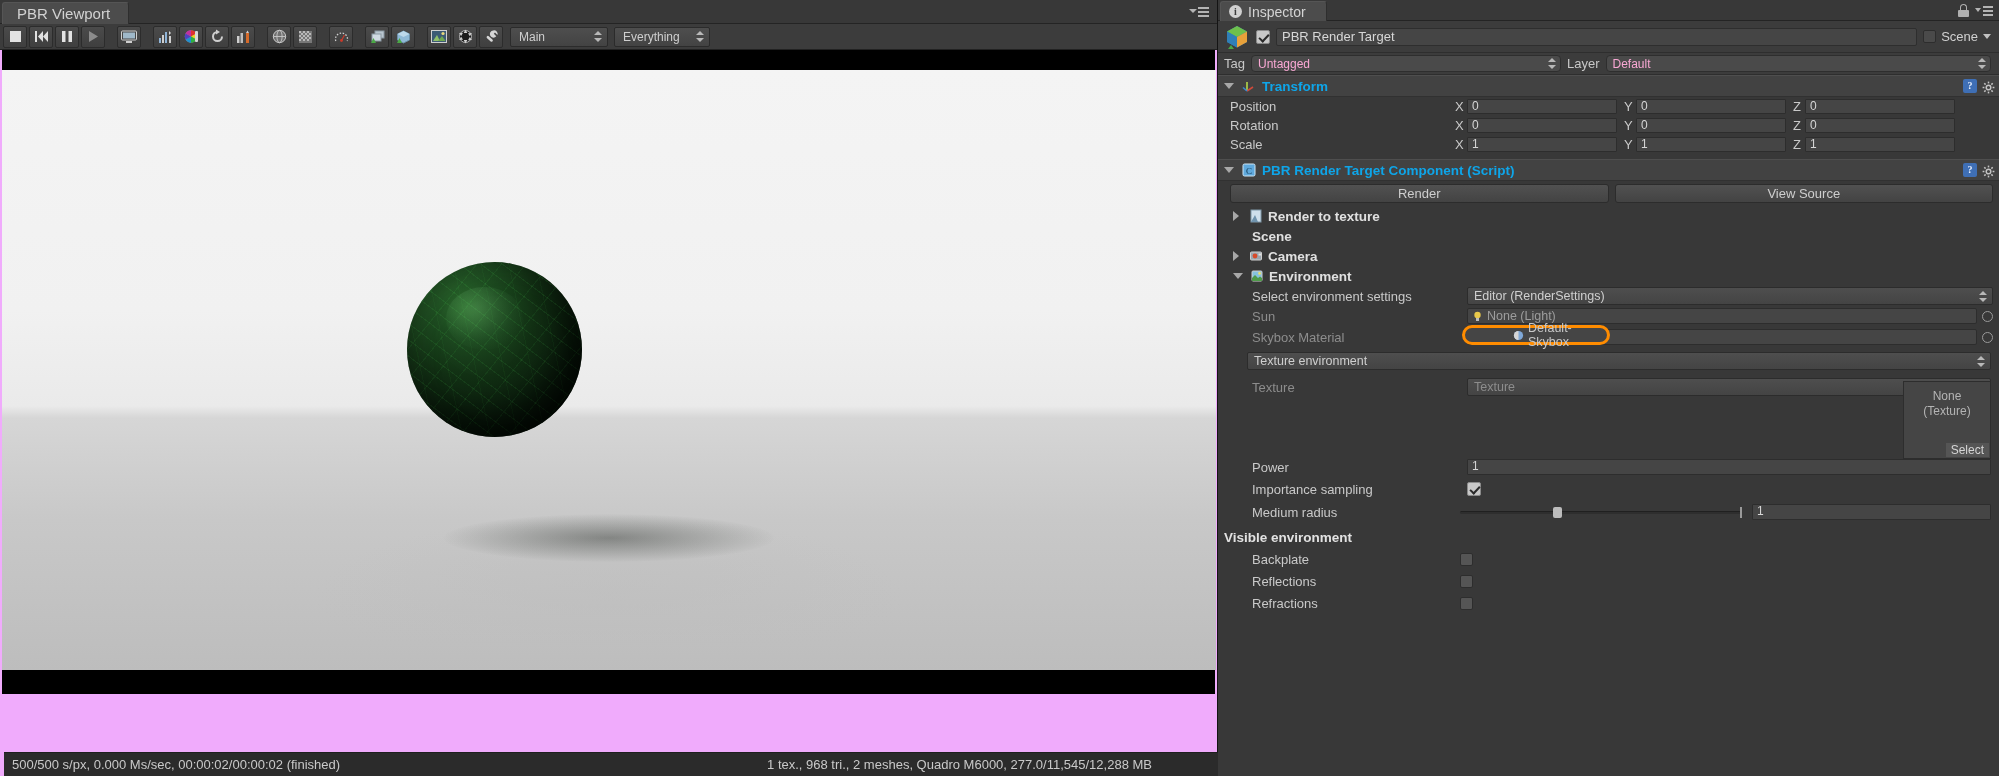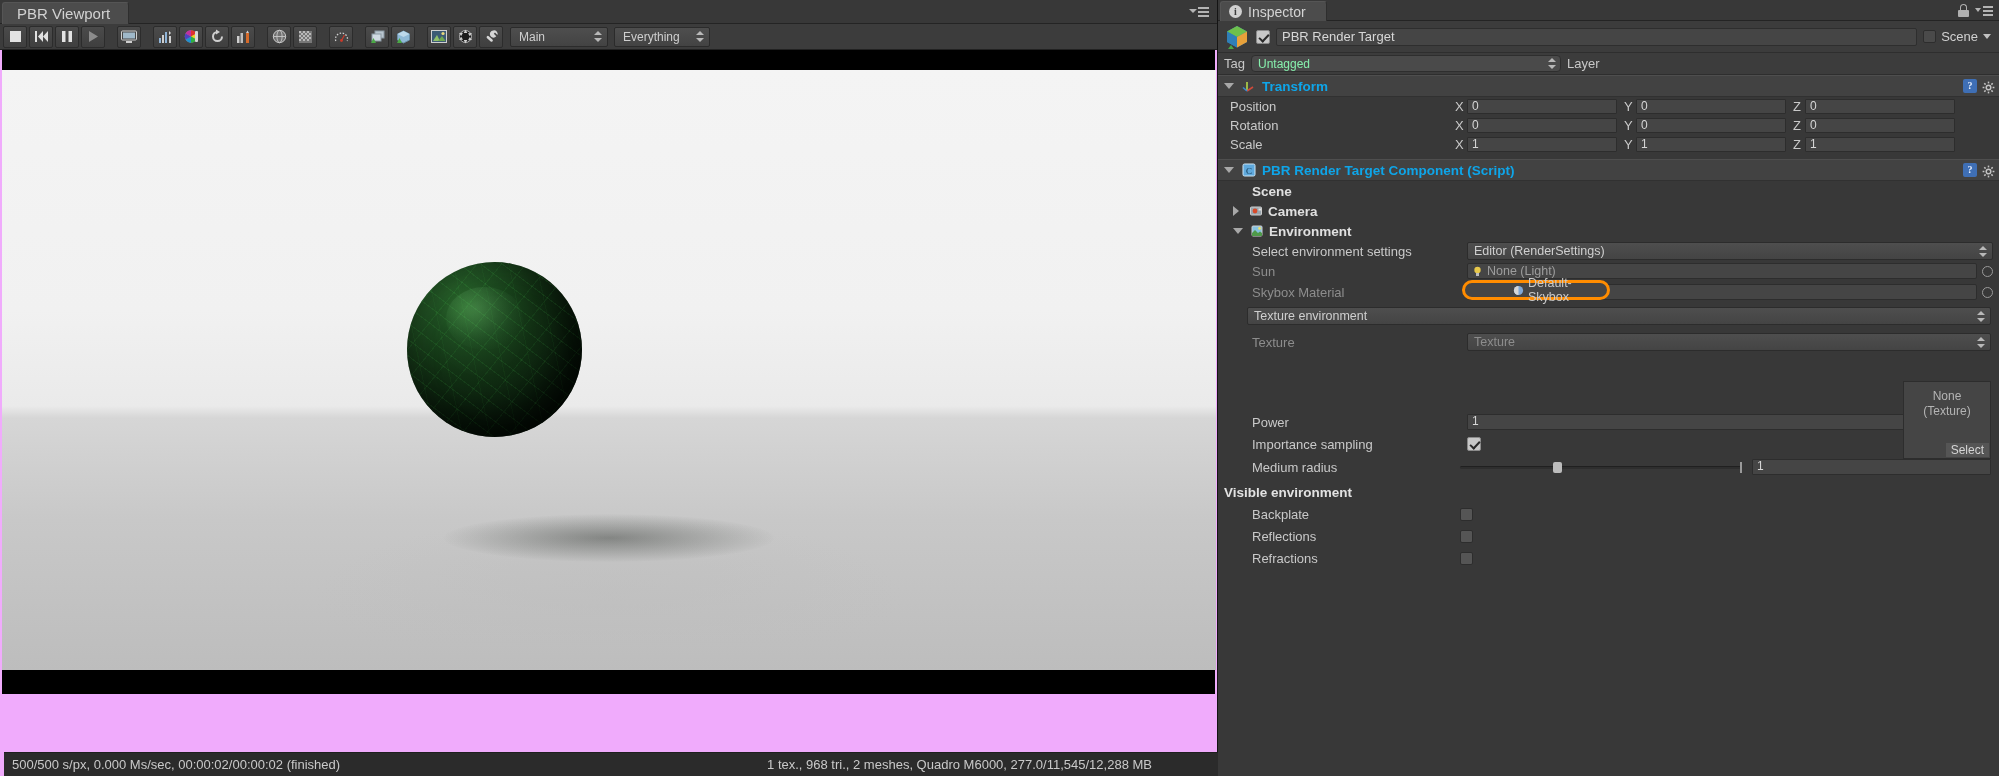--- a/index.html
+++ b/index.html
@@ -223,21 +223,21 @@
   .taglayer {
     display: flex; align-items: center;
     height: 22px; padding: 0 8px 0 6px; gap: 6px;
     background: #3c3c3c;
     border-bottom: 1px solid #2e2e2e;
   }
   .tl-label { color: #c8c8c8; font-size: 13px; flex: 0 0 auto; }
   .sel {
     height: 17px; background: #4a4a4a;
     border: 1px solid #2e2e2e; border-radius: 4px;
-    color: #86efac; font-size: 12px;
+    color: #f9a8d4; font-size: 12px;
     display: flex; align-items: center; padding: 0 3px 0 6px; cursor: pointer;
   }
   .sel .lbl { flex: 1 1 auto; white-space: nowrap; overflow: hidden; }
 
   .comp-header {
     display: flex; align-items: center;
     height: 22px; padding-left: 6px;
     background: #424242;
     border-top: 1px solid #4e4e4e; border-bottom: 1px solid #313131;
     gap: 6px; position: relative;
@@ -582,20 +582,24 @@
       </div>
     </div>
 
     <div class="taglayer">
       <span class="tl-label">Tag</span>
       <div class="sel" style="width:310px">
         <span class="lbl">Untagged</span>
         <span class="updown"></span>
       </div>
       <span class="tl-label">Layer</span>
+      <div class="sel" style="flex:1 1 auto">
+        <span class="lbl">Default</span>
+        <span class="updown"></span>
+      </div>
     </div>
 
     <div class="comp-header">
       <span class="foldout"></span>
       <span class="mini-icon">
         <svg width="14" height="14" viewBox="0 0 14 14">
           <line x1="5" y1="12" x2="5" y2="3" stroke="#b4d94a" stroke-width="1.6"></line>
           <line x1="5" y1="12" x2="11" y2="8" stroke="#d04a3a" stroke-width="1.6"></line>
           <line x1="5" y1="12" x2="1" y2="8.5" stroke="#3a8ad0" stroke-width="1.6"></line>
         </svg>
@@ -671,21 +675,35 @@
               <line x1="2.3" y1="2.3" x2="3.6" y2="3.6"></line>
                 <line x1="9.4" y1="9.4" x2="10.7" y2="10.7"></line>
               <line x1="10.7" y1="2.3" x2="9.4" y2="3.6"></line>
                 <line x1="3.6" y1="9.4" x2="2.3" y2="10.7"></line>
             </g>
           </svg>
         </span>
       </span>
     </div>
 
-
+    <div style="display:flex; gap:6px; padding:3px 6px 0 12px;">
+      <div class="btn-wide" style="flex:1 1 0">Render</div>
+      <div class="btn-wide" style="flex:1 1 0">View Source</div>
+    </div>
+
+    <div class="sub-row" style="padding-left:15px; margin-top:3px;">
+      <span class="foldout closed"></span>
+      <span class="mini-icon">
+        <svg width="14" height="14" viewBox="0 0 14 14">
+          <rect x="2" y="1" width="10" height="12" fill="#cfe0ec" stroke="#7f97a8"></rect>
+          <polygon points="2,13 6,6 9,13" fill="#6f93ad"></polygon>
+        </svg>
+      </span>
+      <span class="sub-title">Render to texture</span>
+    </div>
 
     <div class="sub-row" style="padding-left:34px;">
       <span class="sub-title">Scene</span>
     </div>
 
     <div class="sub-row" style="padding-left:15px;">
       <span class="foldout closed"></span>
       <span class="mini-icon">
         <svg width="14" height="14" viewBox="0 0 14 14">
           <rect x="1.5" y="3" width="11" height="8" rx="1" fill="#9aa6ae" stroke="#cfcfcf"></rect>

